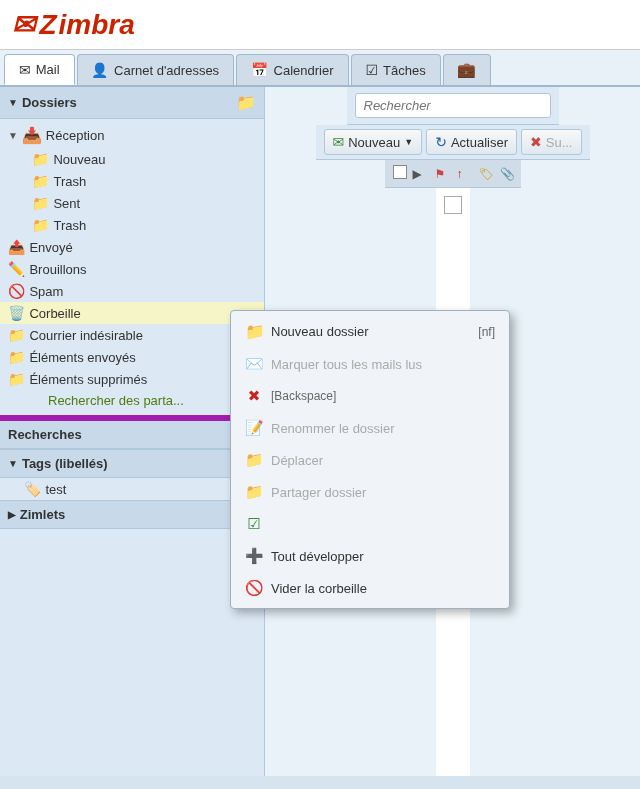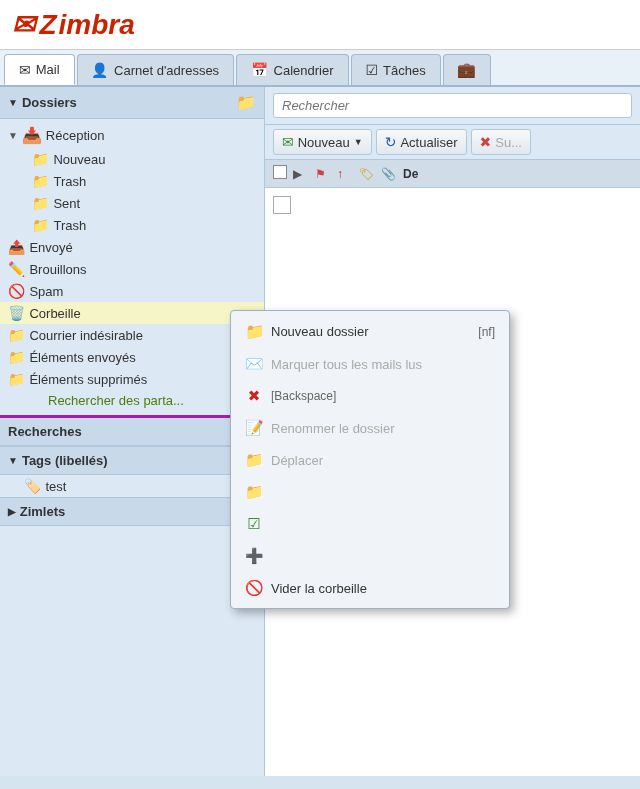--- a/index.html
+++ b/index.html
@@ -21,25 +21,25 @@
     #sidebar { width: 265px; background: #dce8f4; border-right: 1px solid #b0c8dc; overflow-y: auto; position: relative; flex-shrink: 0; }
 
     .sidebar-section-header { display: flex; align-items: center; gap: 4px; padding: 6px 8px; font-weight: bold; font-size: 13px; color: #333; background: #c8daea; border-bottom: 1px solid #b0c8dc; cursor: pointer; }
 
     .folder-tree { padding: 4px 0; }
     .folder-item { display: flex; align-items: center; gap: 4px; padding: 3px 8px; cursor: pointer; color: #333; white-space: nowrap; }
     .folder-item.selected { background: #f5f5c8; }
     .folder-label { font-size: 13px; }
     .folder-link { color: #4d7c0f; font-size: 13px; padding: 3px 8px 3px 48px; cursor: pointer; }
 
-    .section-label { padding: 6px 8px; font-weight: bold; font-size: 13px; color: #333; background: #c8daea; border-top: 3px solid #a21caf; border-bottom: 1px solid #b0c8dc; }
+    .section-label { padding: 6px 8px; font-weight: bold; font-size: 13px; color: #333; background: #c8daea; border-top: 6px solid #a21caf; border-bottom: 1px solid #b0c8dc; }
     .section-label-collapsible { display: flex; align-items: center; gap: 4px; padding: 6px 8px; font-weight: bold; font-size: 13px; color: #333; background: #c8daea; border-top: 1px solid #b0c8dc; border-bottom: 1px solid #b0c8dc; cursor: pointer; }
 
     
-    #content { flex: 1; background: #e8f2f8; display: flex; flex-direction: column; }
+    #content { flex: 1; background: #e8f2f8; display: flex; flex-direction: column; align-items: center; }
 
     
     #search-bar { padding: 6px 8px; background: #dce8f4; border-bottom: 1px solid #b0c8dc; }
     #search-input { width: 100%; padding: 4px 8px; border: 1px solid #b0c8dc; border-radius: 3px; font-size: 13px; color: #999; background: white; font-style: italic; }
 
     
     #toolbar { display: flex; align-items: center; gap: 4px; padding: 4px 8px; background: #dce8f4; border-bottom: 1px solid #b0c8dc; }
     .toolbar-btn { display: flex; align-items: center; gap: 4px; padding: 4px 8px; background: linear-gradient(to bottom, #f8f8f8, #e0e8f0); border: 1px solid #b0c8dc; border-radius: 3px; cursor: pointer; font-size: 13px; color: #333; }
     .toolbar-btn.disabled { color: #aaa; }
 
@@ -228,21 +228,20 @@
       </div>
       <div class="col-header-item col-priority">
         <span style="color:#cc2222; font-size:12px;">↑</span>
       </div>
       <div class="col-header-item col-tag">
         <span style="color:#cc9900; font-size:12px;">🏷</span>
       </div>
       <div class="col-header-item col-attach">
         <span style="color:#555; font-size:12px;">📎</span>
       </div>
-      <div class="col-header-item col-from">De</div>
     </div>
 
     <div id="message-list">
       <div style="display:flex; align-items:center; padding:4px;">
         <div class="msg-checkbox"></div>
       </div>
     </div>
 
   </div>
 </div>
@@ -270,28 +269,30 @@
     <span class="menu-item-label">Renommer le dossier</span>
   </div>
 
   <div class="menu-item disabled">
     <span class="menu-item-icon" style="font-size:15px; color:#aaa;">📁</span>
     <span class="menu-item-label">Déplacer</span>
   </div>
 
   <div class="menu-item disabled">
     <span class="menu-item-icon" style="font-size:15px; color:#aaa;">📁</span>
+    <span class="menu-item-label">Partager dossier</span>
   </div>
 
   <div class="menu-item">
     <span class="menu-item-icon" style="font-size:15px; color:#3a8a3a;">☑</span>
   </div>
 
   <div class="menu-item">
     <span class="menu-item-icon" style="font-size:15px; color:#22aa22;">➕</span>
+    <span class="menu-item-label">Tout développer</span>
   </div>
 
   <div class="menu-item">
     <span class="menu-item-icon" style="font-size:15px; color:#cc2222;">🚫</span>
     <span class="menu-item-label">Vider la corbeille</span>
   </div>
 
 </div>
 
 </body></html>

